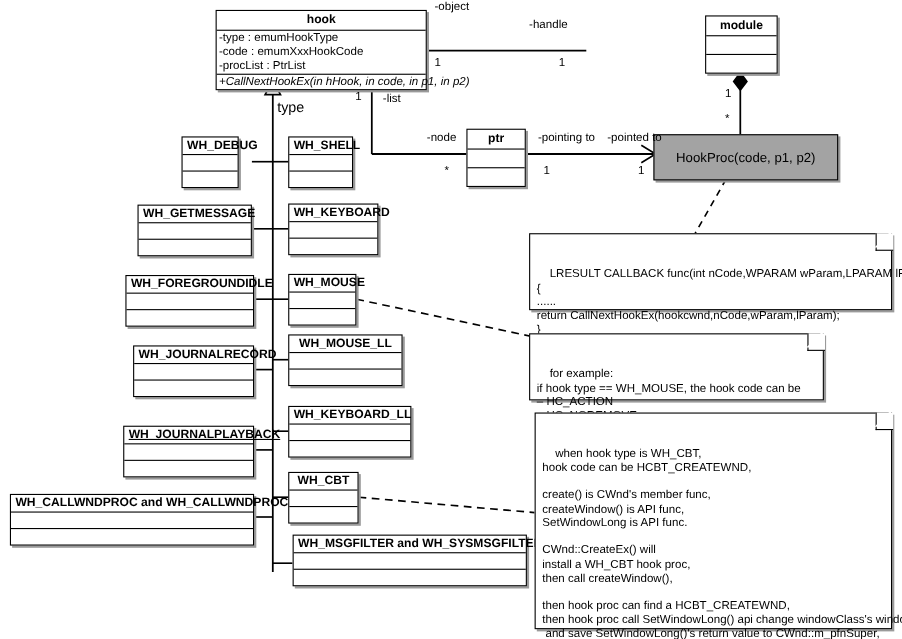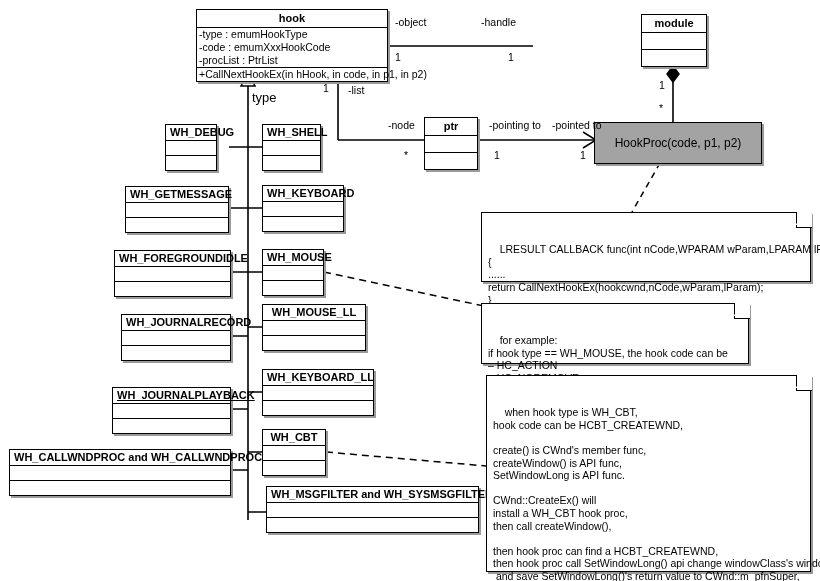--- a/index.html
+++ b/index.html
@@ -7,21 +7,21 @@
        font-family:"Liberation Sans","DejaVu Sans",sans-serif;color:#000;}
   #stage{position:absolute;left:0;top:0;width:820px;height:581px;}
 
   
   .uclass{position:absolute;box-sizing:border-box;border:1.5px solid #000;
           background:#fff;box-shadow:2px 2px 0 #9a9a9a;}
   .uclass .cname{font-size:11px;font-weight:bold;text-align:center;
           padding:2px 3px 3px 3px;border-bottom:1.5px solid #000;white-space:nowrap;}
   .uclass .cattrs{border-bottom:1.5px solid #000;}
   .uclass .cattrs .row{font-size:10.5px;padding:0 2px;line-height:13px;white-space:nowrap;}
-  .uclass .cops .row{font-size:10.5px;padding:0 2px;line-height:13px;white-space:nowrap;}
+  .uclass .cops .row{font-size:10.5px;padding:0 2px;line-height:13px;white-space:nowrap;font-style:italic;}
   .uclass .empty{height:16px;}
   .uclass .empty.b{border-bottom:1.5px solid #000;}
 
   
   .sub .cname{padding:1px 4px 2px 4px;font-size:11px;}
   .sub .empty{height:14px;}
 
   
   .note{position:absolute;box-sizing:border-box;border:1.5px solid #000;background:#fff;
         box-shadow:2px 2px 0 #9a9a9a;font-size:10.5px;line-height:12.6px;
@@ -105,21 +105,21 @@
     <div class="cname">ptr</div>
     <div class="empty b"></div>
     <div class="empty"></div>
   </div>
 
   <div class="hookproc" style="left:594px;top:122px;width:168px;height:42px;">
     <span>HookProc(code, p1, p2)</span>
   </div>
 
   <div class="lbl big" style="left:252px;top:92px;">type</div>
-  <div class="lbl" style="left:395px;top:17px;">-object</div>
+  <div class="lbl" style="left:395px;top:1px;">-object</div>
   <div class="lbl" style="left:481px;top:17px;">-handle</div>
   <div class="lbl" style="left:395px;top:52px;">1</div>
   <div class="lbl" style="left:508px;top:52px;">1</div>
 
   <div class="lbl" style="left:348px;top:85px;">-list</div>
   <div class="lbl" style="left:323px;top:83px;">1</div>
 
   <div class="lbl" style="left:388px;top:120px;">-node</div>
   <div class="lbl" style="left:404px;top:150px;">*</div>
 

